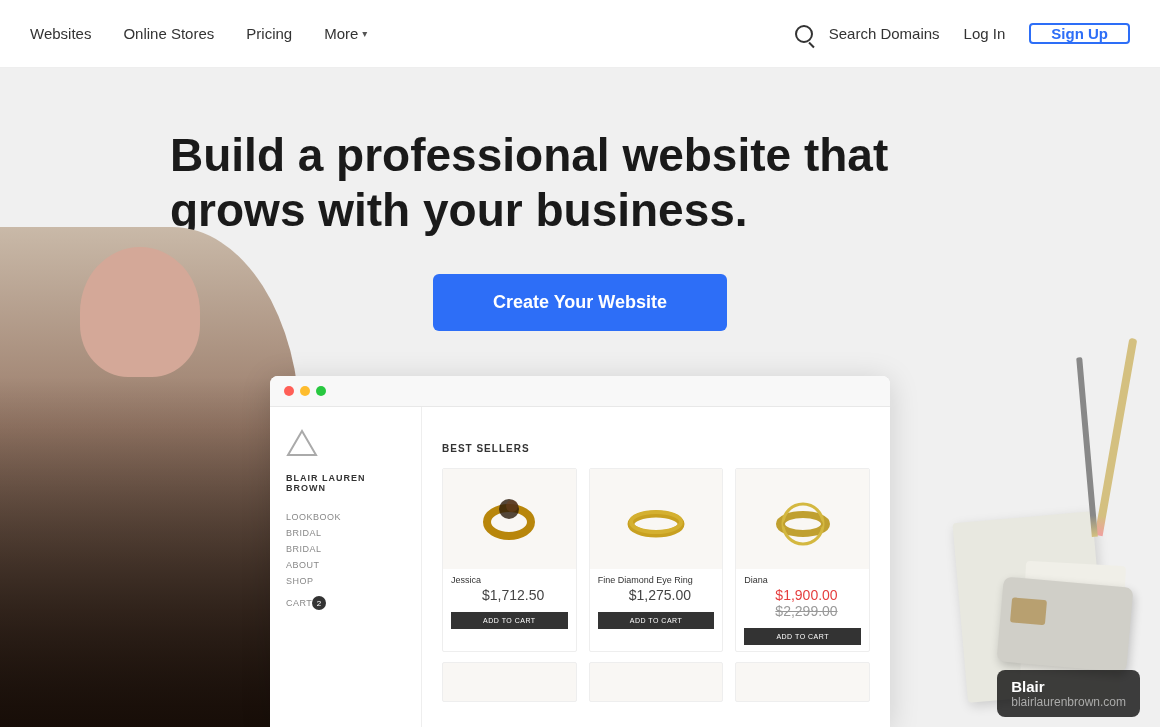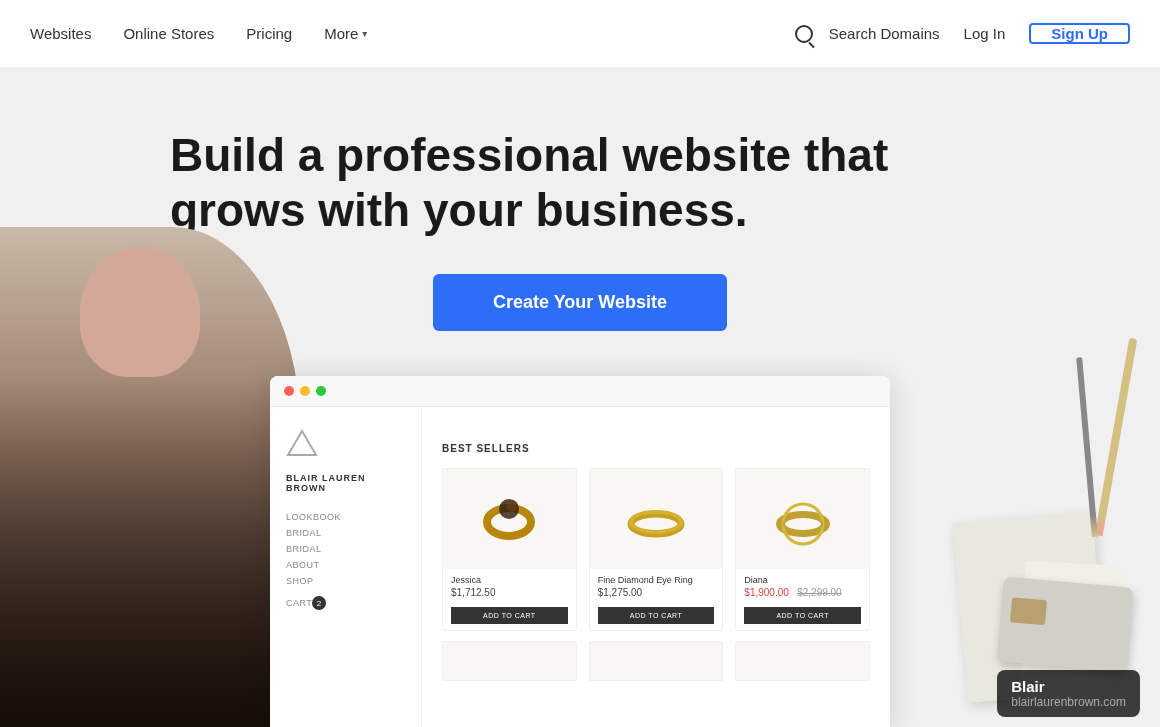--- a/index.html
+++ b/index.html
@@ -411,23 +411,24 @@
     .product-info {
       padding: 6px 8px;
     }
     .product-name {
       font-size: 9px;
       color: #333;
       font-weight: 400;
       margin-bottom: 2px;
     }
     .product-price {
-      font-size: 10px;
+      font-size: 14px;
       color: #444;
       margin-bottom: 6px;
+      margin-left: 31px;
     }
     .product-price .strike {
       text-decoration: line-through;
       color: #999;
     }
     .product-price .red {
       color: #e53e3e;
     }
     .add-to-cart {
       background: #333;

